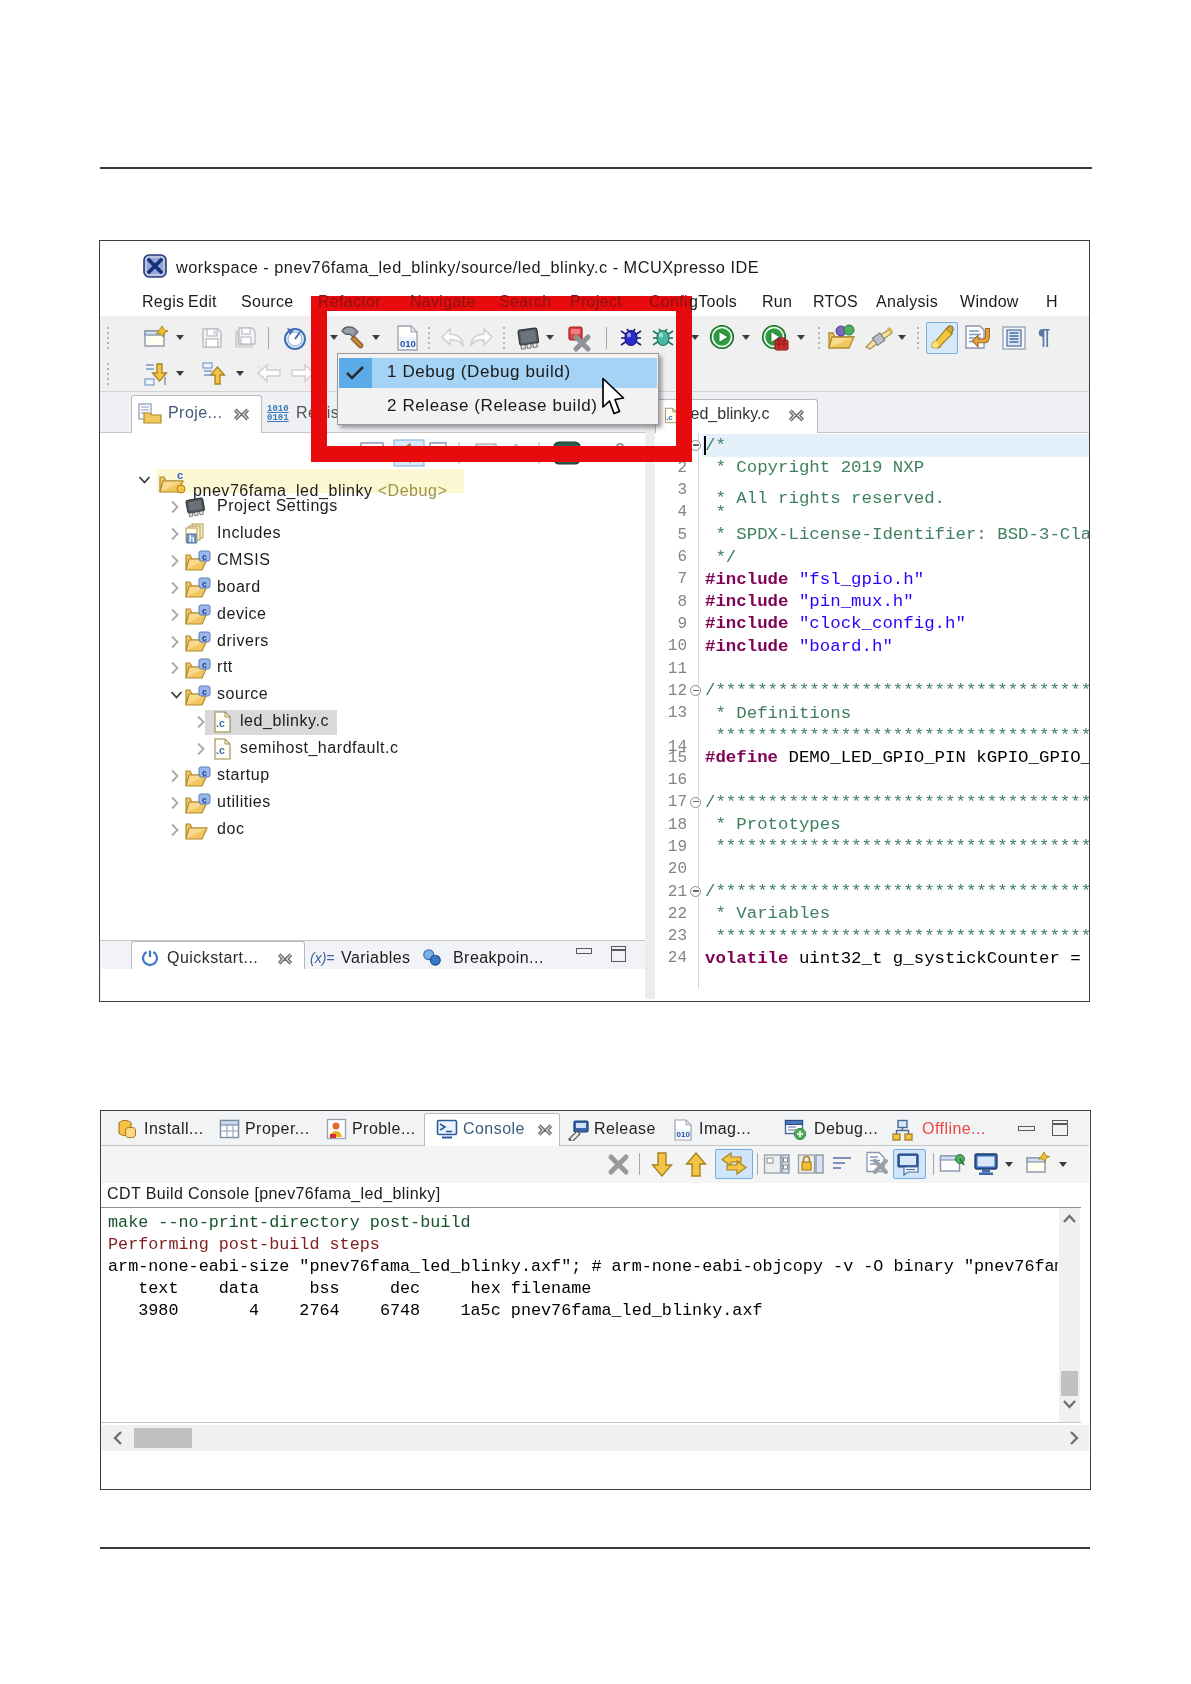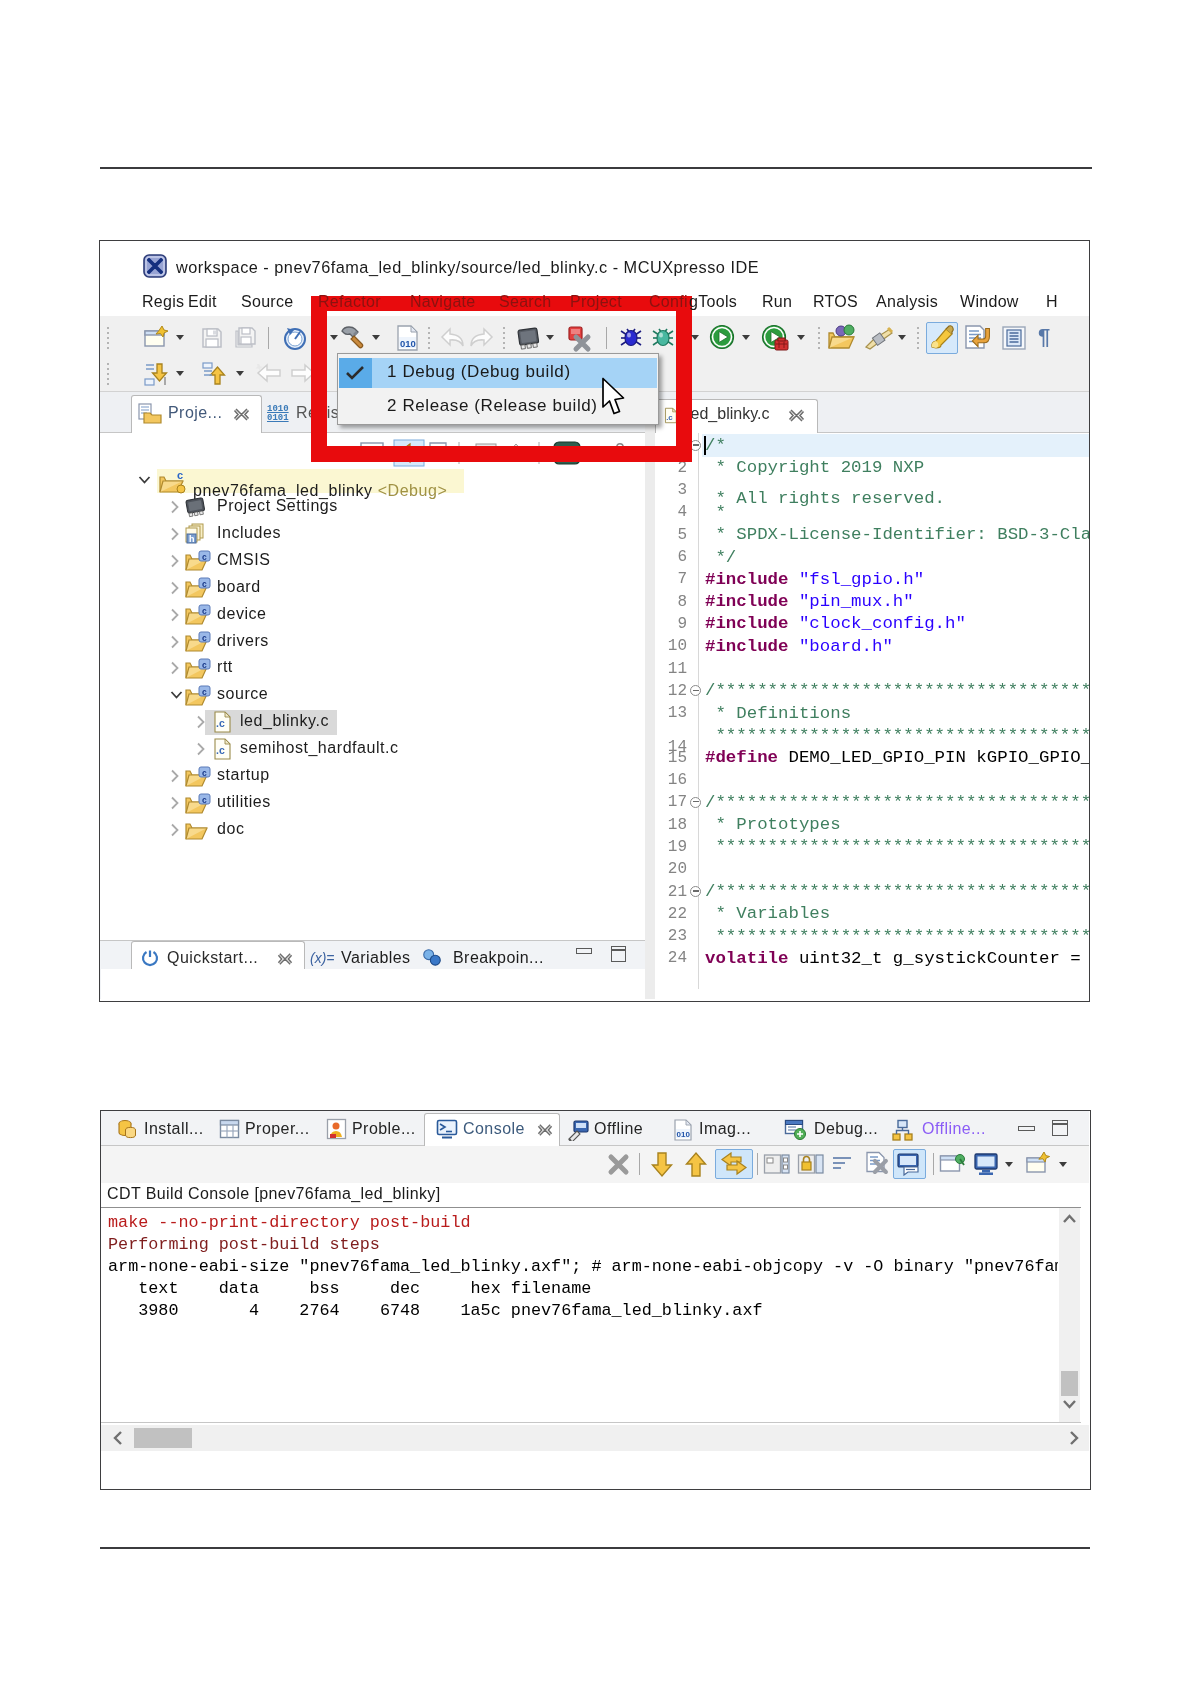--- a/index.html
+++ b/index.html
@@ -521,21 +521,21 @@
 <div class="a" style="left:463px;top:1120px;font-size:16px;color:#3c5a7c;letter-spacing:0.45px;">Console</div>
 <svg class="a" style="left:537px;top:1122px;" width="16" height="16" viewBox="0 0 17 17">
 <path d="M3 3 L14 14 M14 3 L3 14 M1.5 4.5 L5 8.5 1.5 12.5 M15.5 4.5 L12 8.5 15.5 12.5" stroke="#6e6e6e" stroke-width="1.6" fill="none"></path>
 </svg>
 <svg class="a" style="left:567px;top:1119px;" width="23" height="22" viewBox="0 0 23 22">
 <rect x="7" y="2" width="14" height="11" rx="1.5" fill="#3a66b0" stroke="#1e3a70" stroke-width="1.2"></rect>
 <rect x="9" y="4" width="10" height="5" fill="#cfe0f8"></rect>
 <path d="M2 20 L10 12 l3 3 -8 8z" fill="#e8e8e8" stroke="#555" stroke-width="1.1"></path>
 <path d="M2 20 l2 2" stroke="#555" stroke-width="2"></path>
 </svg>
-<div class="a" style="left:594px;top:1120px;font-size:16px;color:#242424;letter-spacing:0.45px;">Offline</div>
+<div class="a" style="left:594px;top:1120px;font-size:16px;color:#242424;letter-spacing:0.45px;">Release</div>
 <svg class="a" style="left:673px;top:1119px;" width="20" height="22" viewBox="0 0 20 22">
 <path d="M2 1 h11 l5 5 v15 h-16z" fill="#fff" stroke="#9aa2ae" stroke-width="1.2"></path>
 <path d="M13 1 l5 5 h-5z" fill="#e3e8f2" stroke="#9aa2ae" stroke-width="0.9"></path>
 <rect x="3" y="10" width="14" height="9" fill="#eef4fc"></rect>
 <text x="3.5" y="18" font-family="Liberation Sans" font-size="8" font-weight="bold" fill="#2255aa">010</text>
 </svg>
 <div class="a" style="left:699px;top:1120px;font-size:16px;color:#242424;letter-spacing:0.45px;">Imag...</div>
 <svg class="a" style="left:784px;top:1119px;" width="24" height="22" viewBox="0 0 24 22">
 <rect x="1.5" y="1.5" width="17" height="13" fill="#fff" stroke="#4a6a9a" stroke-width="1.4"></rect>
 <rect x="1.5" y="1.5" width="17" height="4" fill="#4a78c0" stroke="#2a4a80" stroke-width="1"></rect>
@@ -543,21 +543,21 @@
 <circle cx="16" cy="15" r="5.5" fill="#52b058" stroke="#2a7a34" stroke-width="1"></circle>
 <path d="M13 15 h6 M16 12 v6" stroke="#fff" stroke-width="1.6"></path>
 </svg>
 <div class="a" style="left:814px;top:1120px;font-size:16px;color:#242424;letter-spacing:0.45px;">Debug...</div>
 <svg class="a" style="left:891px;top:1119px;" width="23" height="22" viewBox="0 0 23 22">
 <rect x="7" y="1.5" width="9" height="7" fill="#d8e6f8" stroke="#4a6a9a" stroke-width="1.4"></rect>
 <rect x="2" y="15" width="7" height="6" fill="#f5c444" stroke="#a8821e" stroke-width="1.3"></rect>
 <rect x="14" y="15" width="7" height="6" fill="#f5c444" stroke="#a8821e" stroke-width="1.3"></rect>
 <path d="M11.5 8.5 v3 M5.5 15 v-3.5 h12 v3.5" fill="none" stroke="#4a6a9a" stroke-width="1.4"></path>
 </svg>
-<div class="a" style="left:922px;top:1120px;font-size:16px;color:#8b5cf6;letter-spacing:0.45px;">Offline...</div>
+<div class="a" style="left:922px;top:1120px;font-size:16px;color:#ef4444;letter-spacing:0.45px;">Offline...</div>
 <div class="a" style="left:1018px;top:1126px;width:17px;height:5px;border:1.4px solid #5a5a5a;box-sizing:border-box;"></div>
 <div class="a" style="left:1052px;top:1120px;width:16px;height:16px;border:1.4px solid #5a5a5a;box-sizing:border-box;"></div>
 <div class="a" style="left:1052px;top:1122.5px;width:16px;height:2px;background:#5a5a5a;"></div>
 <svg class="a" style="left:606px;top:1152px;" width="25" height="25" viewBox="0 0 25 25">
 <path d="M5 5 L20 20 M20 5 L5 20" stroke="#9a9a9a" stroke-width="5" stroke-linecap="round"></path>
 </svg>
 <div class="sep1" style="left:639px;top:1153px;height:22px;"></div>
 <svg class="a" style="left:650px;top:1151px;" width="24" height="27" viewBox="0 0 24 27">
 <path d="M16 2 v12 h5.5 l-9.5 11 -9.5-11 H8 v-12 z" fill="#f5c444" stroke="#a8821e" stroke-width="1.4"></path>
 </svg>
@@ -614,21 +614,21 @@
 <div class="tri" style="left:1005px;top:1162px;z-index:5;"></div>
 <svg class="a" style="left:1025px;top:1151px;" width="27" height="26" viewBox="0 0 27 26">
 <rect x="2" y="7" width="18" height="14" fill="#fffef0" stroke="#8a96ad" stroke-width="1.4"></rect>
 <rect x="2" y="7" width="18" height="4" fill="#cfe0f5" stroke="#8a96ad" stroke-width="1.2"></rect>
 <path d="M19 1 l1.8 3.6 3.8 0.9 -3.6 1.8 -0.9 3.7 -2.3-3.2 -4 0.4 2.7-3.1z" fill="#f0c030" stroke="#b28a1a" stroke-width="1"></path>
 </svg>
 <div class="tri" style="left:1059px;top:1162px;z-index:5;"></div>
 <div class="a" style="left:107px;top:1185px;font-size:16px;color:#1a1a1a;letter-spacing:0.4px;">CDT Build Console [pnev76fama_led_blinky]</div>
 <div class="a" style="left:101px;top:1207px;width:980px;height:216px;background:#fff;border-top:1px solid #8f8f8f;border-bottom:1px solid #c6c6c6;box-sizing:border-box;"></div>
 <div class="a" style="left:108px;top:1212px;width:950px;height:204px;overflow:hidden;">
-<div class="a con" style="left:0;top:0px;color:#b91c1c;">make --no-print-directory post-build</div>
+<div class="a con" style="left:0;top:0px;color:#14532d;">make --no-print-directory post-build</div>
 <div class="a con" style="left:0;top:22px;color:#7f1d1d;">Performing post-build steps</div>
 <div class="a con" style="left:0;top:44px;color:#000;">arm-none-eabi-size "pnev76fama_led_blinky.axf"; # arm-none-eabi-objcopy -v -O binary "pnev76fama_led_blinky.axf"</div>
 <div class="a con" style="left:0;top:66px;color:#000;">   text    data     bss     dec     hex filename</div>
 <div class="a con" style="left:0;top:88px;color:#000;">   3980       4    2764    6748    1a5c pnev76fama_led_blinky.axf</div>
 <div class="a con" style="left:0;top:110px;color:#000;"></div>
 <div class="a con" style="left:0;top:132px;color:#000;"></div>
 </div>
 <div class="a" style="left:1059px;top:1208px;width:21px;height:214px;background:#f0f0f0;"></div>
 <svg class="a" style="left:1062px;top:1213px;" width="15" height="12" viewBox="0 0 15 12">
       <path d="M2 9 L7.5 3 L13 9" fill="none" stroke="#707070" stroke-width="2.4"></path>

